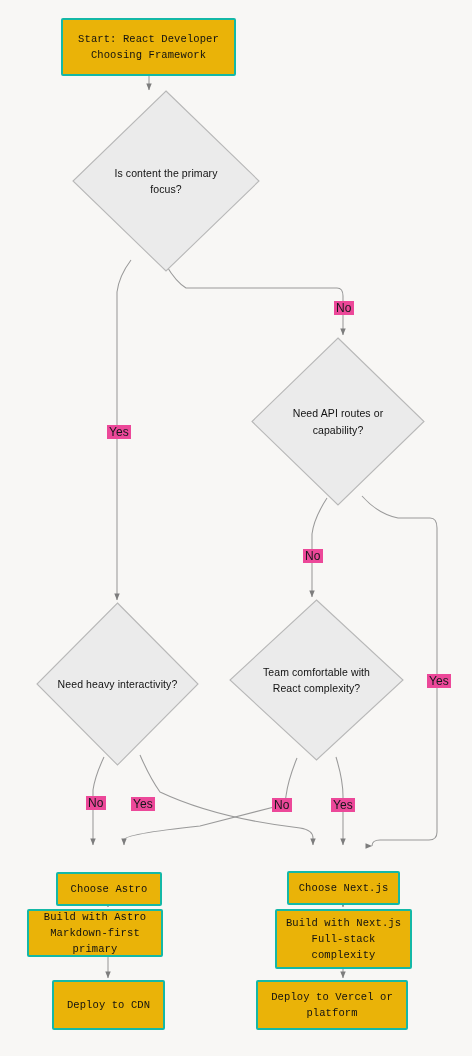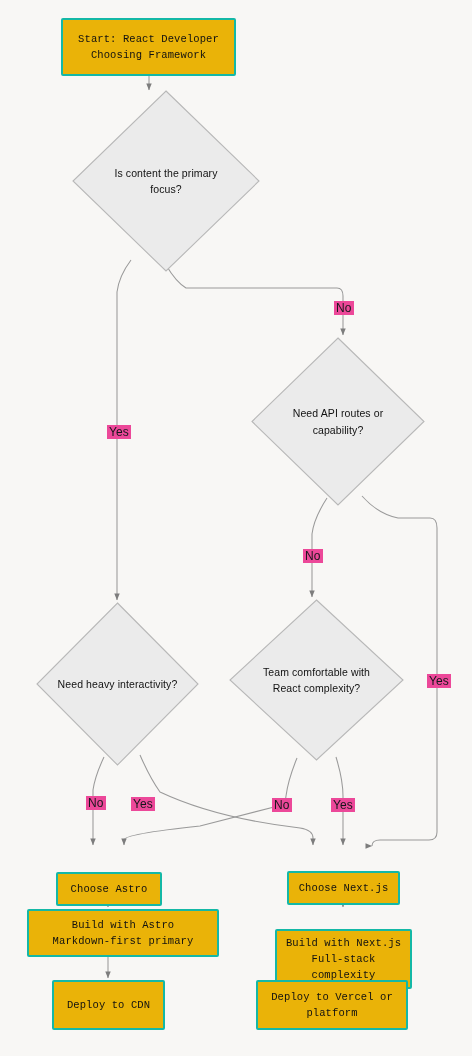--- a/index.html
+++ b/index.html
@@ -157,28 +157,28 @@
   </div>
 
   <div class="node box" style="left:56px; top:848px; width:106px; height:34px;margin-top:24px;">
     <div>Choose Astro</div>
   </div>
 
   <div class="node box" style="left:287px; top:848px; width:113px; height:34px;margin-top:23px;">
     <div>Choose Next.js</div>
   </div>
 
-  <div class="node box" style="left:27px; top:909px; width:192px; height:48px;">
+  <div class="node box" style="left:27px; top:909px; width:136px; height:48px;">
     <div>
       <div>Build with Astro</div>
       <div>Markdown-first primary</div>
     </div>
   </div>
 
-  <div class="node box" style="left:275px; top:909px; width:137px; height:60px;margin-top:20px;">
+  <div class="node box" style="left:275px; top:909px; width:137px; height:60px;">
     <div>
       <div>Build with Next.js</div>
       <div>Full-stack complexity</div>
     </div>
   </div>
 
   <div class="node box" style="left:52px; top:980px; width:113px; height:50px;">
     <div>Deploy to CDN</div>
   </div>
 

